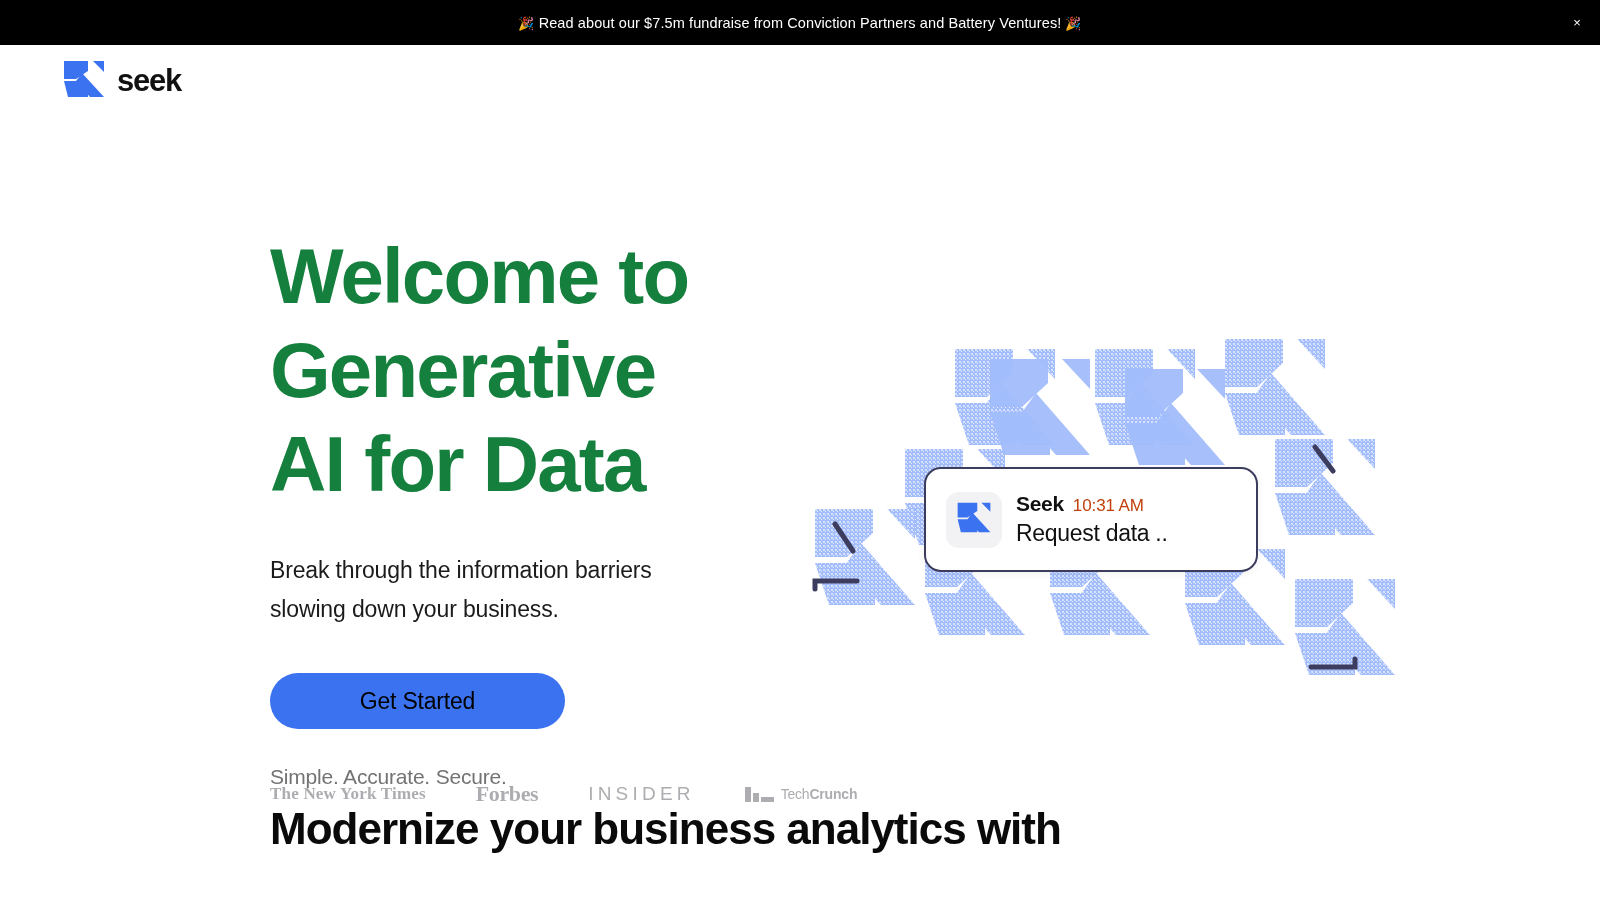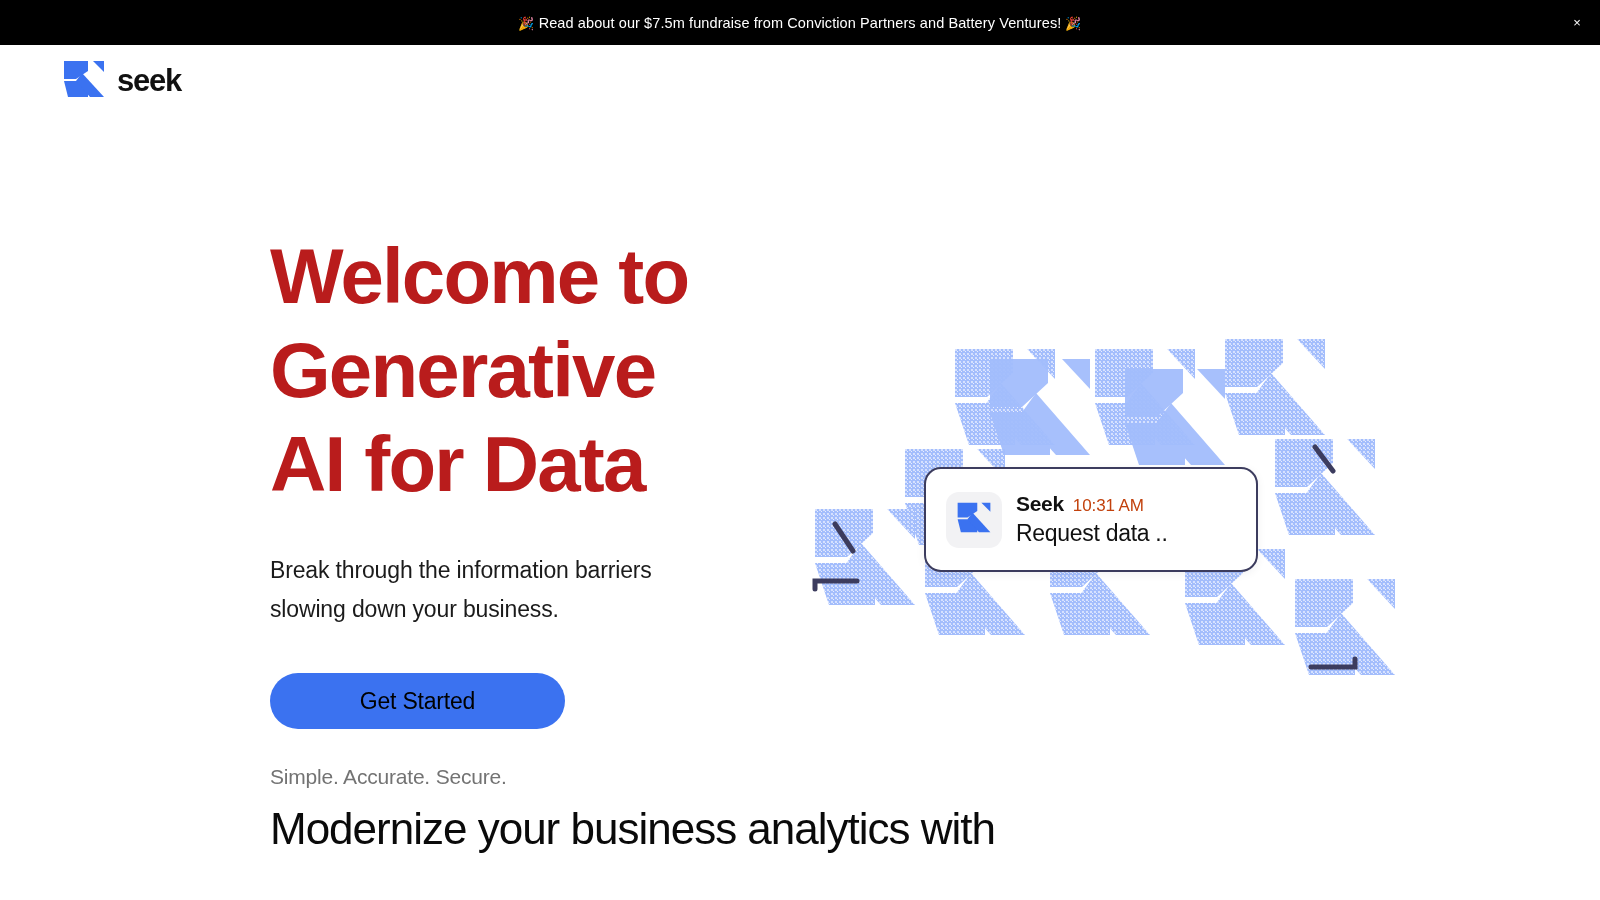--- a/index.html
+++ b/index.html
@@ -79,21 +79,21 @@
   .hero-left {
     width:760px;
     padding-left:270px;
     padding-top:52px;
   }
   h1.hero-title {
     font-size:78px;
     line-height:94px;
     font-weight:bold;
     letter-spacing:-1.8px;
-    color:#b91c1c;
+    color:#15803d;
     max-width:470px;
   }
   p.hero-sub {
     margin-top:40px;
     font-size:23px;
     line-height:39px;
     color:#1b1b1b;
     max-width:440px;
     letter-spacing:-0.15px;
   }
@@ -194,21 +194,21 @@
     margin-top:-52px;
   }
   .eyebrow {
     font-size:21px;
     color:#737373;
     letter-spacing:-.2px;
   }
   .section-heading {
     margin-top:12px;
     font-size:44px;
-    font-weight:normal;
+    font-weight:bold;
     letter-spacing:-1px;
     color:#0a0a0a;
     line-height:56px;
     max-width:900px;
   }
 </style>
 </head>
 <body>
 
 <div class="banner">
@@ -237,20 +237,35 @@
 
 </header>
 
 <section class="hero">
 
   <div class="hero-left">
     <h1 class="hero-title">Welcome to Generative AI for Data</h1>
     <p class="hero-sub">Break through the information barriers slowing down your business.</p>
     <button class="cta-button">Get Started</button>
 
+    <div class="press-row">
+      <span class="press-logo press-nyt">The New York Times</span>
+      <span class="press-logo press-forbes">Forbes</span>
+      <span class="press-logo press-insider">INSIDER</span>
+      <span class="press-logo press-tc">
+        <span class="tc-mark">
+          <i class="tc-b1"></i>
+            <i class="tc-b2"></i>
+            <i class="tc-b3"></i>
+        </span>
+        <span class="press-tc-text">
+          <span class="light">Tech</span><span>Crunch</span>
+        </span>
+      </span>
+    </div>
   </div>
 
   <div class="hero-art">
     <svg width="600" height="390" viewBox="0 0 600 390" xmlns="http://www.w3.org/2000/svg">
       <defs>
         <pattern id="stipple" width="4" height="4" patternUnits="userSpaceOnUse">
           <rect width="4" height="4" fill="#a3bdfc"></rect>
           <rect x="0" y="0" width="2" height="2" fill="#ffffff" opacity=".55"></rect>
           <rect x="2" y="2" width="1" height="1" fill="#ffffff" opacity=".75"></rect>
         </pattern>

